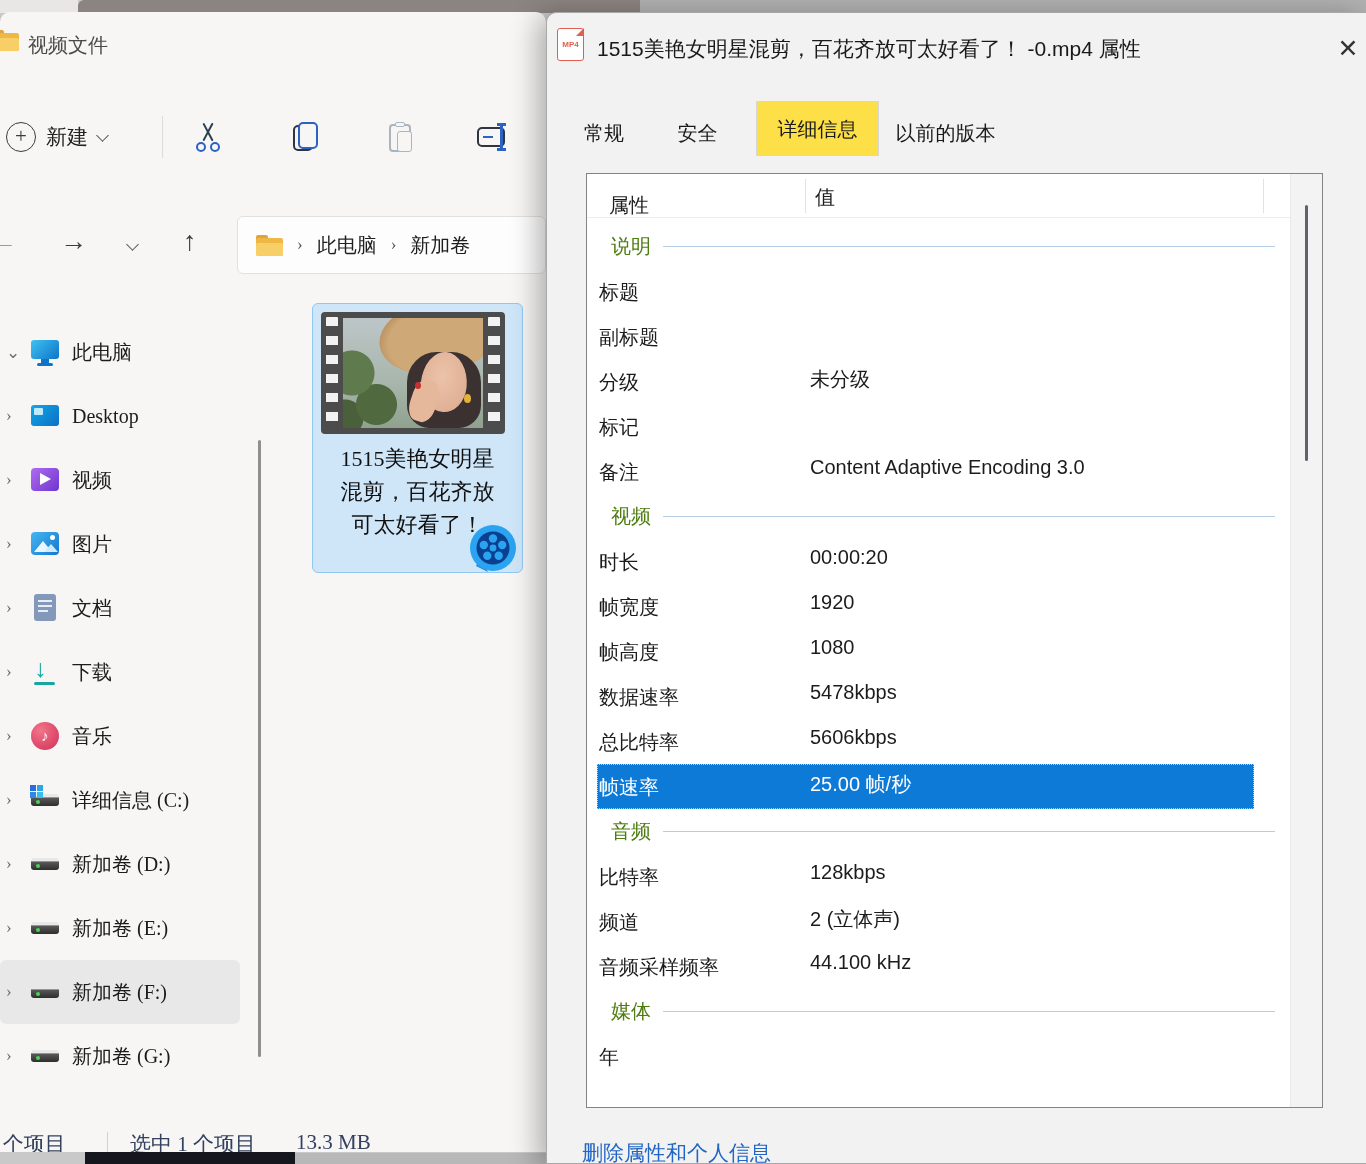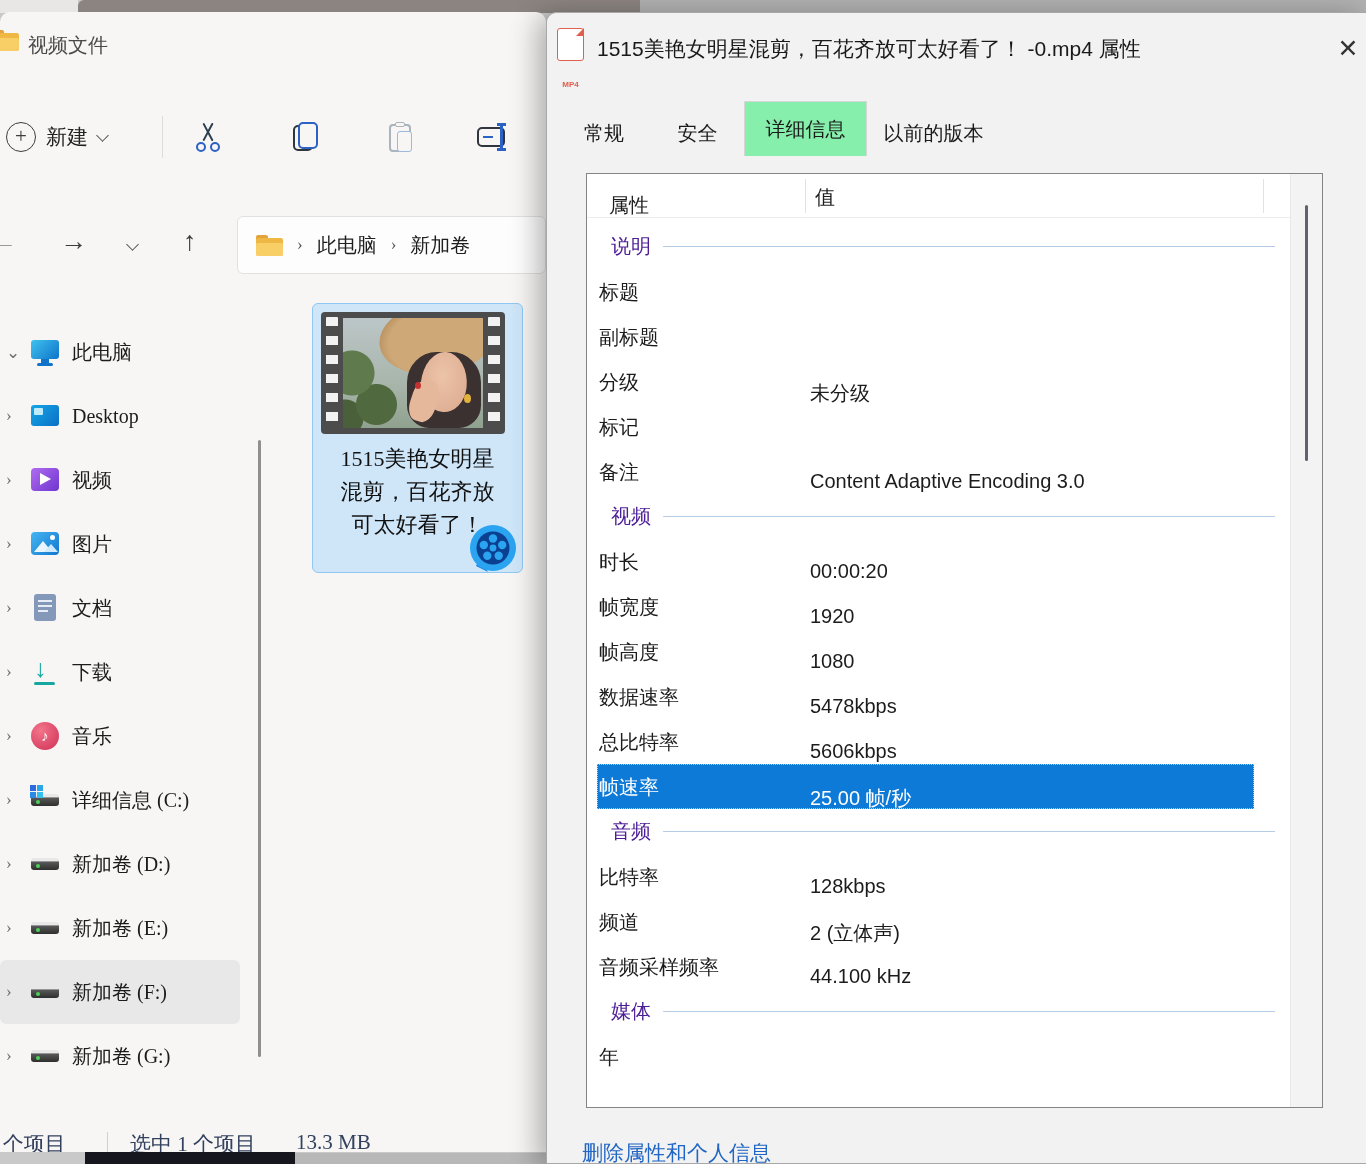--- a/index.html
+++ b/index.html
@@ -124,41 +124,41 @@
   #status-count { left:-13px; }
   #status-div { position:absolute; left:107px; top:12px; width:1px; height:22px; background:#d0d0d0; }
   #status-sel { left:130px; }
   #status-size { left:296px; }
 
   
   #dialog { left:546px; top:12px; width:820px; height:1152px; background:#f2f2f2; border:1px solid #a8a8a8; border-right:none; border-radius:10px 0 0 0; box-shadow:-8px 4px 28px rgba(0,0,0,.30); overflow:hidden; }
   #dlg-title-row { position:absolute; left:0; top:0; width:100%; height:70px; }
   #mp4-ico { position:absolute; left:10px; top:15px; width:27px; height:33px; background:#fff; border:1.6px solid #e0604f; border-radius:3px; }
   #mp4-ico .fold { position:absolute; right:-1px; top:-1px; width:0; height:0; border-left:8px solid transparent; border-bottom:8px solid #e0604f; }
-  #mp4-ico .tag { position:absolute; left:0; right:0; top:11px; text-align:center; font-size:8px; font-weight:bold; color:#e0604f; letter-spacing:0;margin-top:40px; }
+  #mp4-ico .tag { position:absolute; left:0; right:0; top:11px; text-align:center; font-size:8px; font-weight:bold; color:#e0604f; letter-spacing:0; }
   #dlg-title { position:absolute; left:50px; top:22px; font-size:21px; color:#191919; white-space:nowrap; }
   #dlg-close { position:absolute; left:782px; top:16px; width:38px; height:38px; font-size:25px; color:#333; text-align:center; line-height:38px; }
   #dlg-tabs { position:absolute; left:10px; top:85px; height:58px; display:flex; align-items:flex-end; }
   .dlg-tab { height:45px; display:flex; align-items:center; justify-content:center; font-size:20px; color:#1b1b1b; background:#f2f2f2; position:relative; }
-  .dlg-tab.active { height:55px; background:#86efac; border:1px solid #d6d6d6; border-bottom:none; z-index:2; }
+  .dlg-tab.active { height:55px; background:#fde047; border:1px solid #d6d6d6; border-bottom:none; z-index:2;margin-left:12px; }
 
   #prop-table { position:absolute; left:39px; top:160px; width:737px; height:935px; background:#fff; border:1px solid #848484; overflow:hidden; }
   #prop-header { position:absolute; left:0; top:0; width:100%; height:44px; background:#fff; border-bottom:1px solid #ededed; }
   .hdr-cell { position:absolute; top:10px; font-size:20px; color:#1c1c1c; }
   #hdr-prop { left:22px;margin-top:8px; } #hdr-val { left:228px; }
   .hdr-div { position:absolute; top:5px; width:1px; height:34px; background:#e2e2e2; }
   #hdr-div1 { left:218px; } #hdr-div2 { left:676px; }
   #prop-rows { position:absolute; left:10px; top:50px; width:680px; }
   .prow { position:relative; height:45px; }
   .prow .lab { position:absolute; left:2px; top:10px; font-size:20px; color:#1c1c1c; white-space:nowrap; }
-  .prow .val { position:absolute; left:213px; top:21px; font-size:20px; color:#1c1c1c; white-space:nowrap; }
+  .prow .val { position:absolute; left:213px; top:7px; font-size:20px; color:#1c1c1c; white-space:nowrap; }
   .prow.selected { background:#0d7ad8; width:657px; outline:1.5px dotted #a9cff0; outline-offset:-1px; }
   .prow.selected .lab,.prow.selected .val { color:#fff; }
   .prow.section { display:flex; align-items:center; }
-  .prow.section .slab { margin-left:14px; font-size:20px; color:#4c1d95; white-space:nowrap; }
+  .prow.section .slab { margin-left:14px; font-size:20px; color:#4d7c0f; white-space:nowrap; }
   .prow.section .sline { flex:1; height:1px; background:#b5cde6; margin:0 2px 0 12px; }
   #tbl-scroll { position:absolute; right:0; top:0; width:32px; height:100%; background:#f3f3f3; border-left:1px solid #e8e8e8; }
   #tbl-thumb { position:absolute; left:14px; top:31px; width:3px; height:256px; background:#62626e; border-radius:2px; }
   #remove-link { position:absolute; left:35px; top:1126px; font-size:21px; color:#2166c4; white-space:nowrap; }
 </style>
 </head>
 <body>
 
 <div class="abs" id="band-left"></div>
 <div class="abs" id="band-dark"></div>

